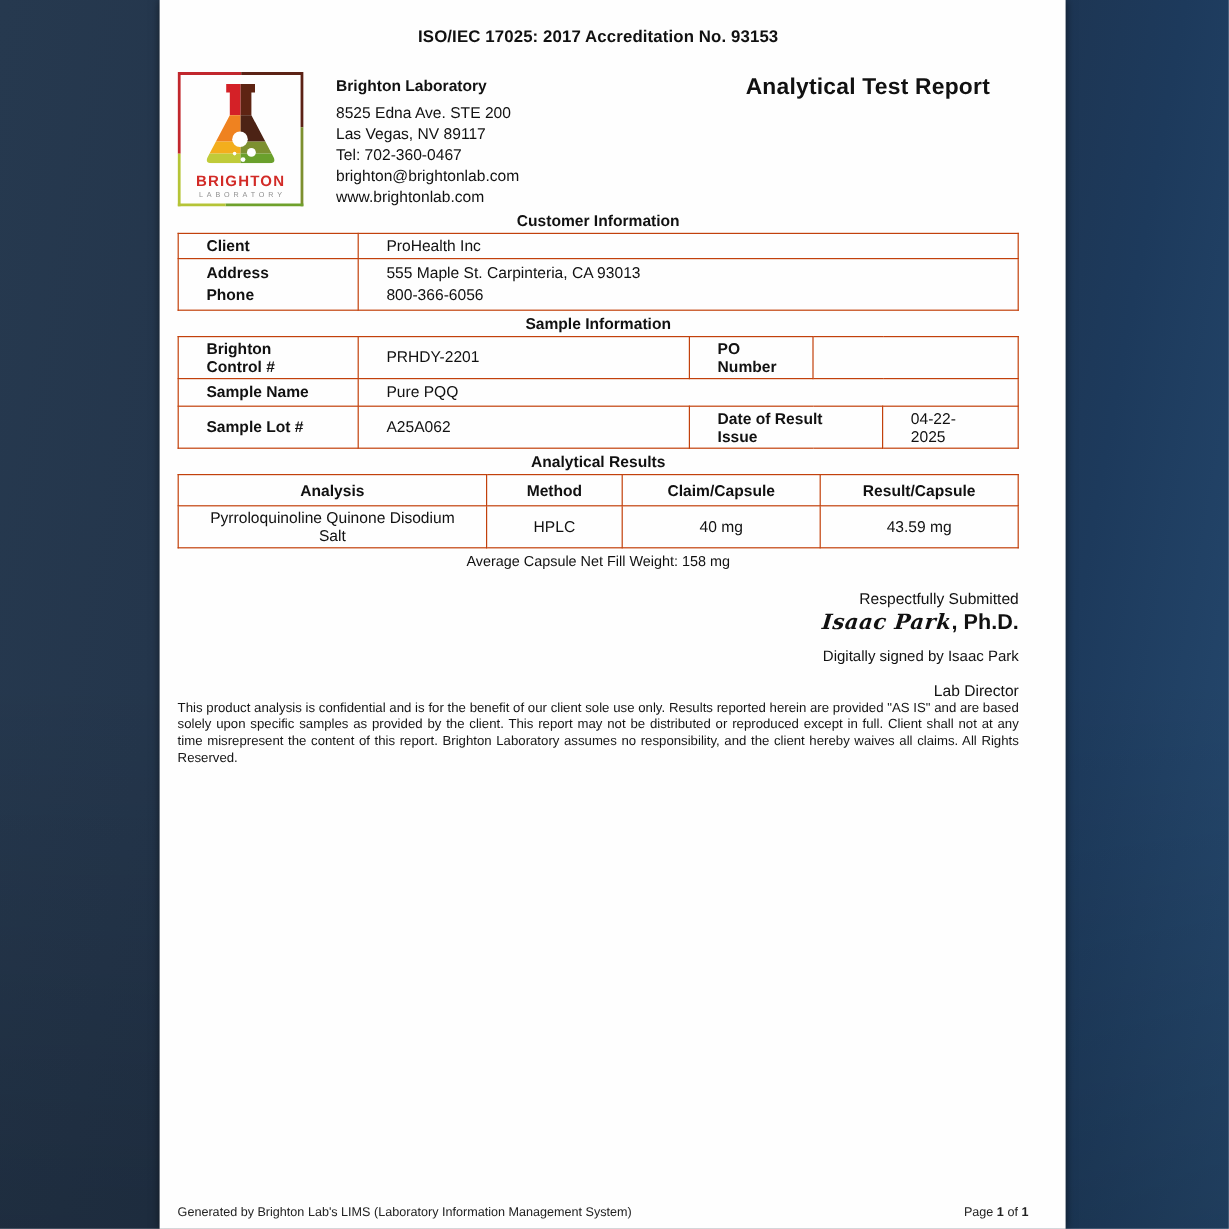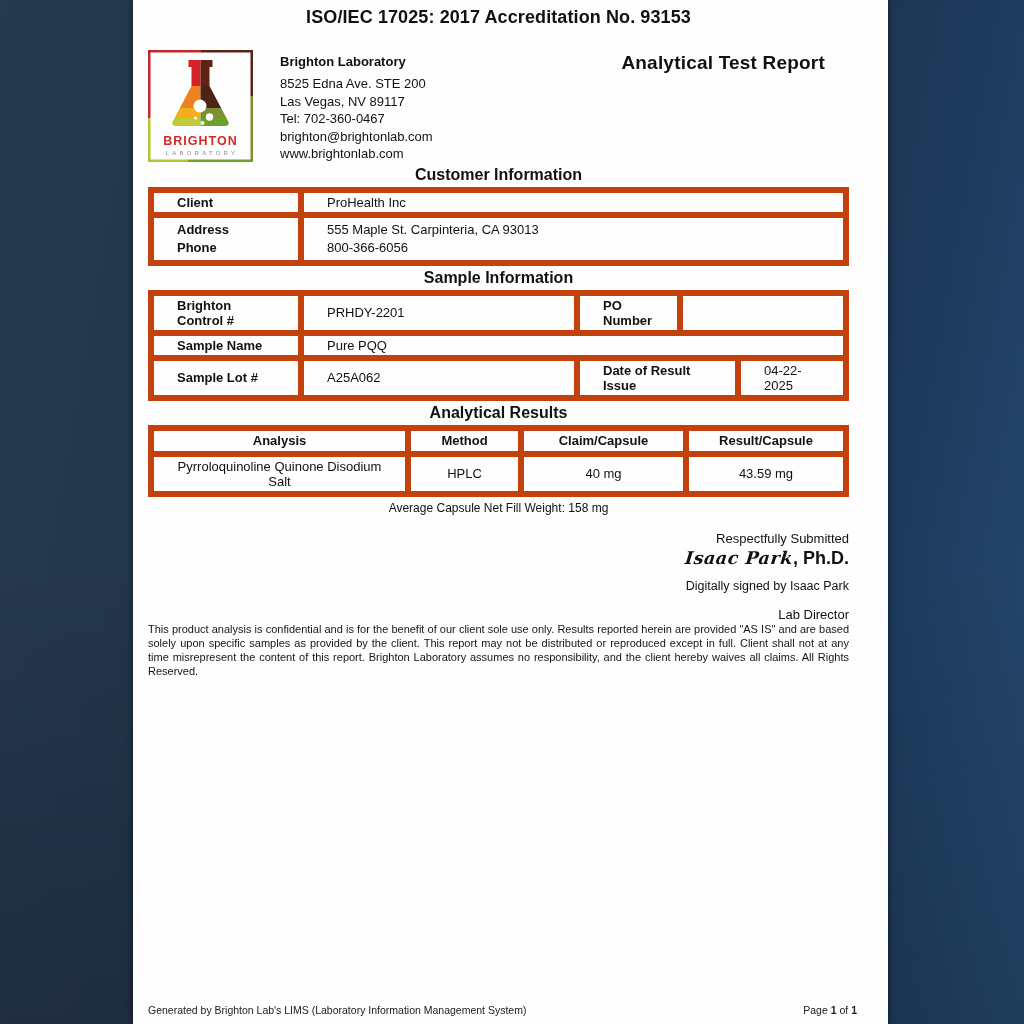--- a/index.html
+++ b/index.html
@@ -11,33 +11,33 @@
       linear-gradient(100deg, #26394f 0%, #223349 38%, #1e3048 62%, #1d3a5c 82%, #264a70 100%);
     color:#111;
   }
   .page {
     position:absolute; left:133px; top:0; width:755px; height:1024px;
     background:#fefefe;
     box-shadow:0 0 7px rgba(0,0,0,0.55);
   }
   .content { position:relative; height:100%; padding:0 39px 0 15px; }
 
-  .iso-header { padding-top:7px; text-align:center; font-weight:bold; font-size:18px; letter-spacing:0.1px; }
+  .iso-header { padding-top:22px; text-align:center; font-weight:bold; font-size:14px; letter-spacing:0.1px; }
 
   .letterhead { position:relative; display:flex; margin-top:22px; }
   .logo-box { width:105px; height:112px; flex:0 0 auto; }
   .lab-info { margin-left:27px; padding-top:4px; }
   .lab-name { font-size:13px; font-weight:bold; margin-bottom:6px; }
   .lab-line { font-size:13px; line-height:17.6px; }
   .report-title { position:absolute; top:2px; right:24px; font-size:19px; font-weight:bold; letter-spacing:0.2px; }
 
-  .section-title { text-align:center; font-weight:bold; font-size:16px; margin-top:3px; margin-bottom:3px; }
+  .section-title { text-align:center; font-weight:bold; font-size:13px; margin-top:3px; margin-bottom:3px; }
 
   table { border-collapse:collapse; width:100%; table-layout:fixed; }
-  td { border:6px solid #c2410c; font-size:13px; padding:2px 23px; vertical-align:middle; overflow:hidden; }
+  td { border:1px solid #c2410c; font-size:13px; padding:2px 23px; vertical-align:middle; overflow:hidden; }
   td.lbl { font-weight:bold; }
   .cust-table td { height:21px; }
   .cust-table .tall { height:40px; padding-top:3px; padding-bottom:3px; }
   .two-line div { line-height:18px; }
   .sample-table td { height:23px; }
   .results-table td { text-align:center; height:26px; }
   .results-table .hdr td { font-weight:bold; }
   .footnote { text-align:center; font-size:12px; margin-top:4px; }
 
   .sig-block { text-align:right; margin-top:16px; line-height:1.25; }

